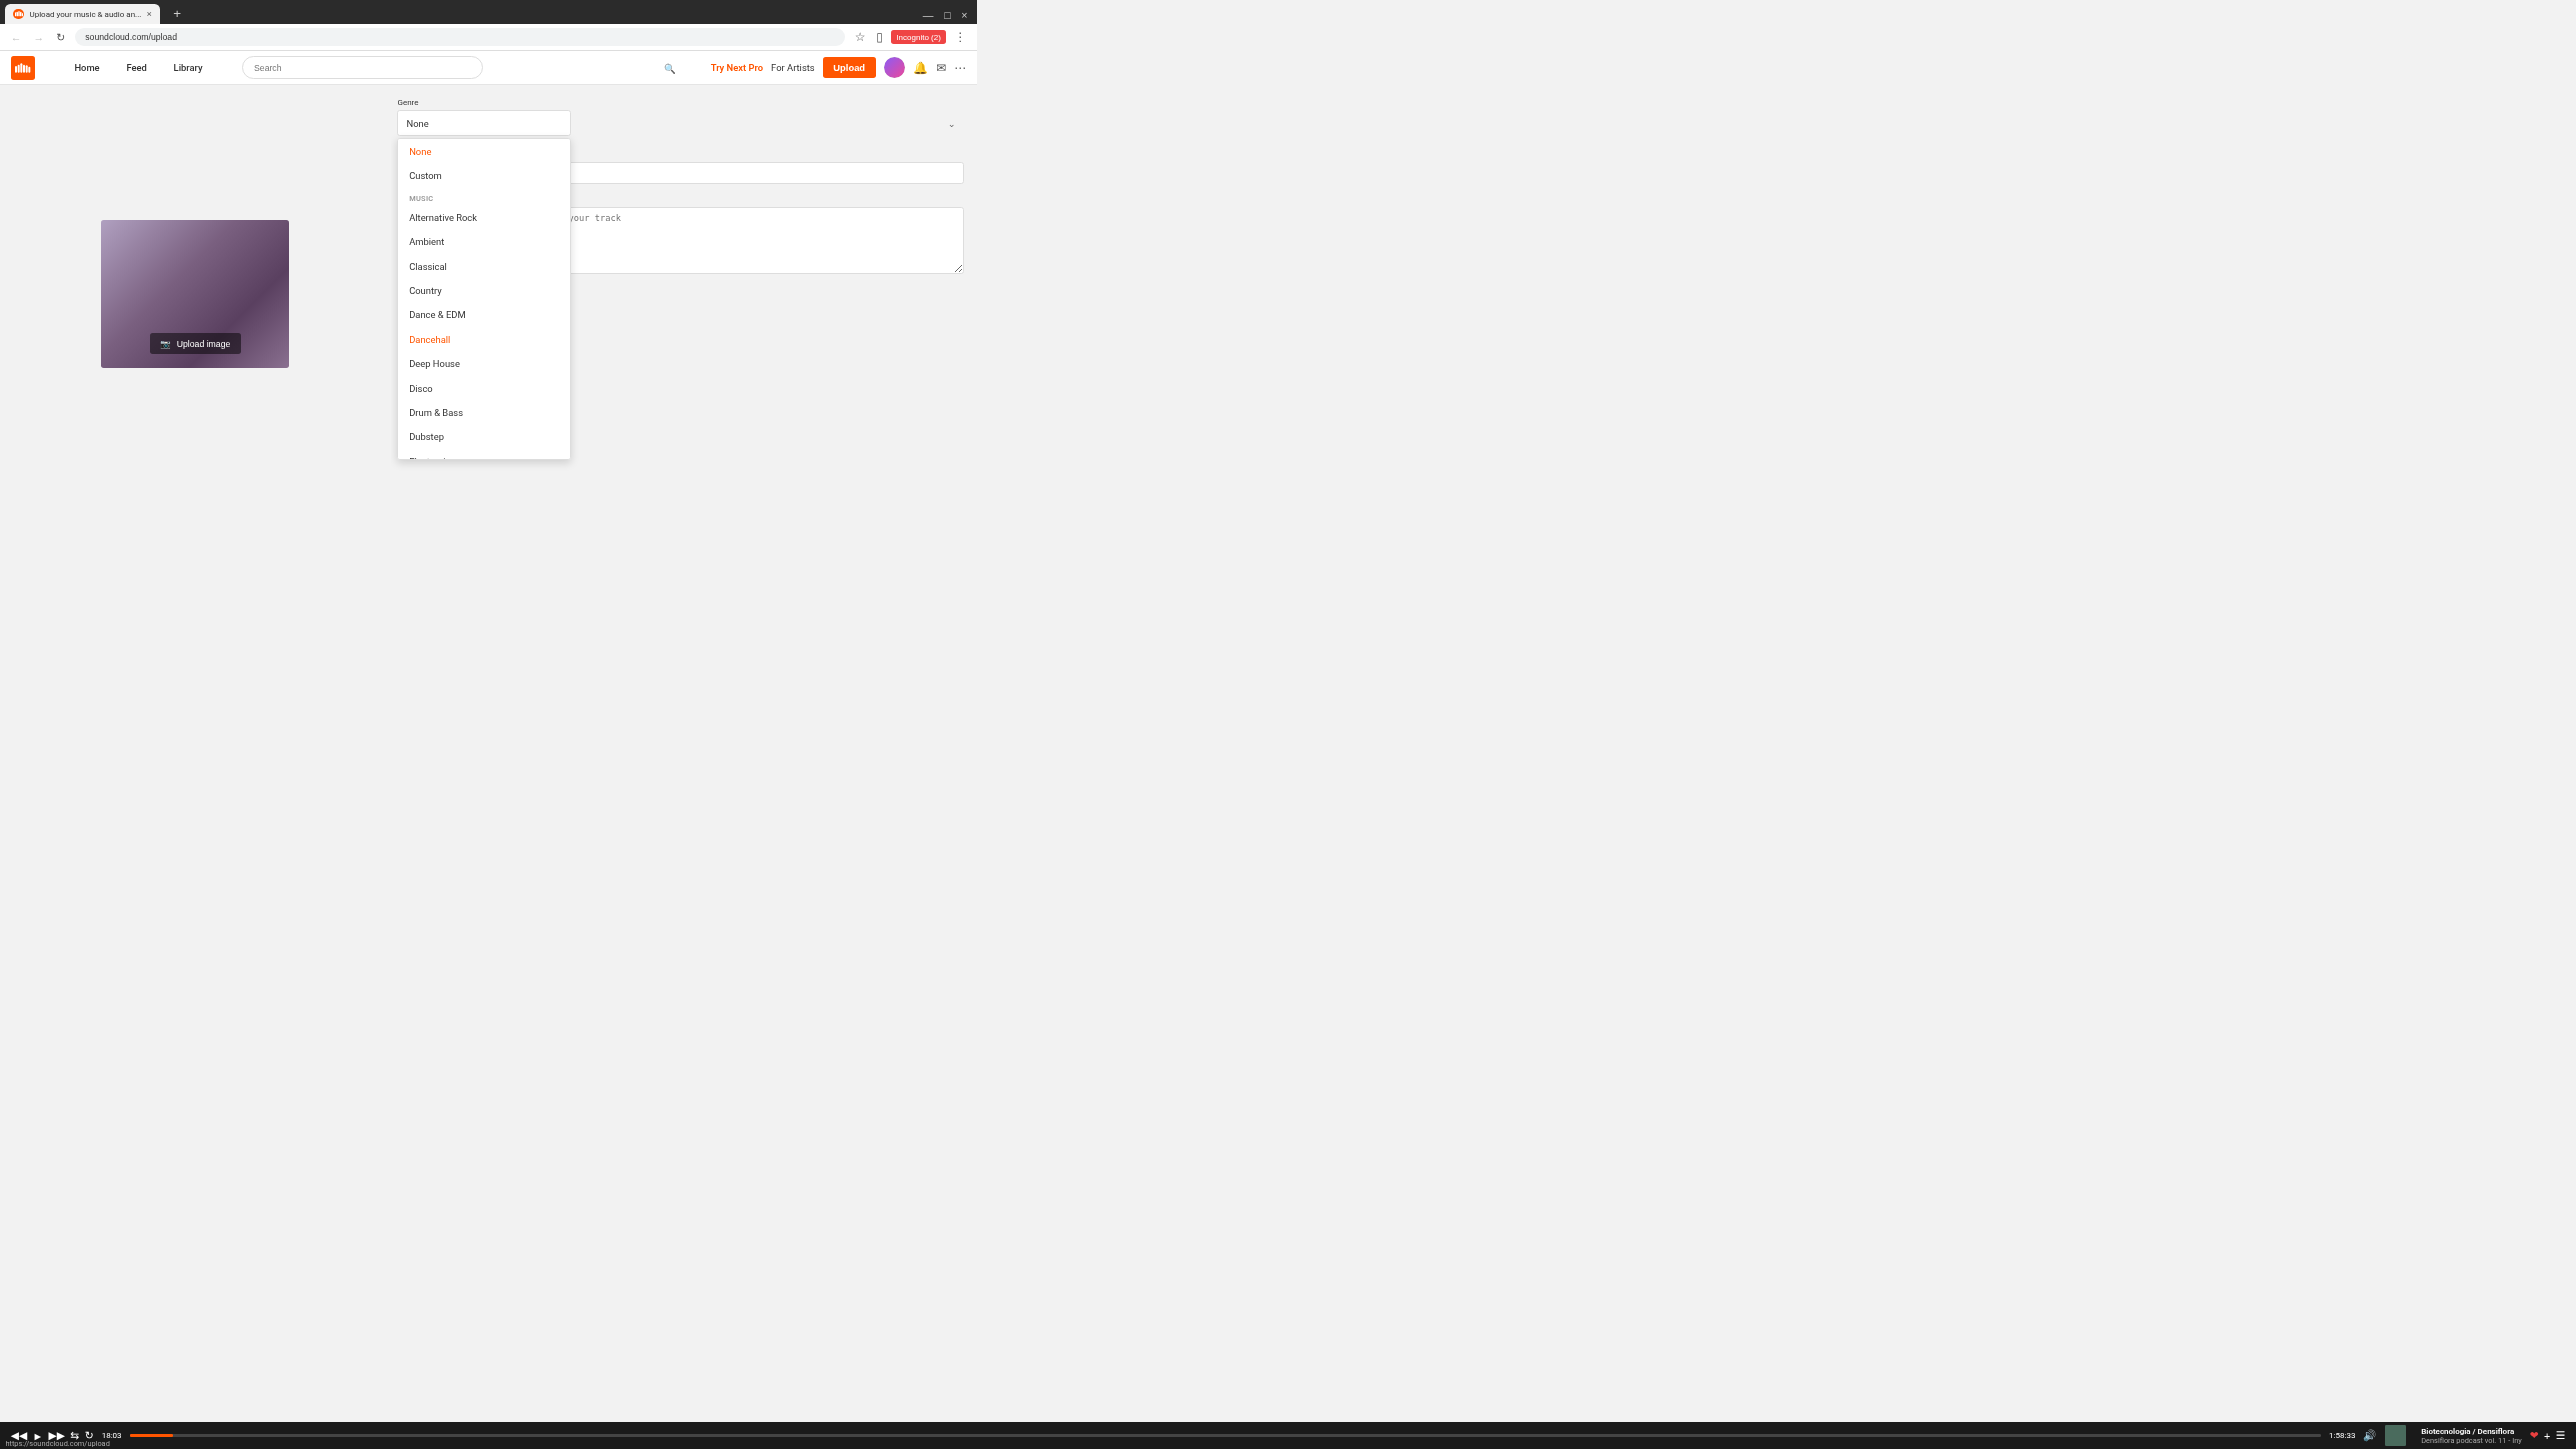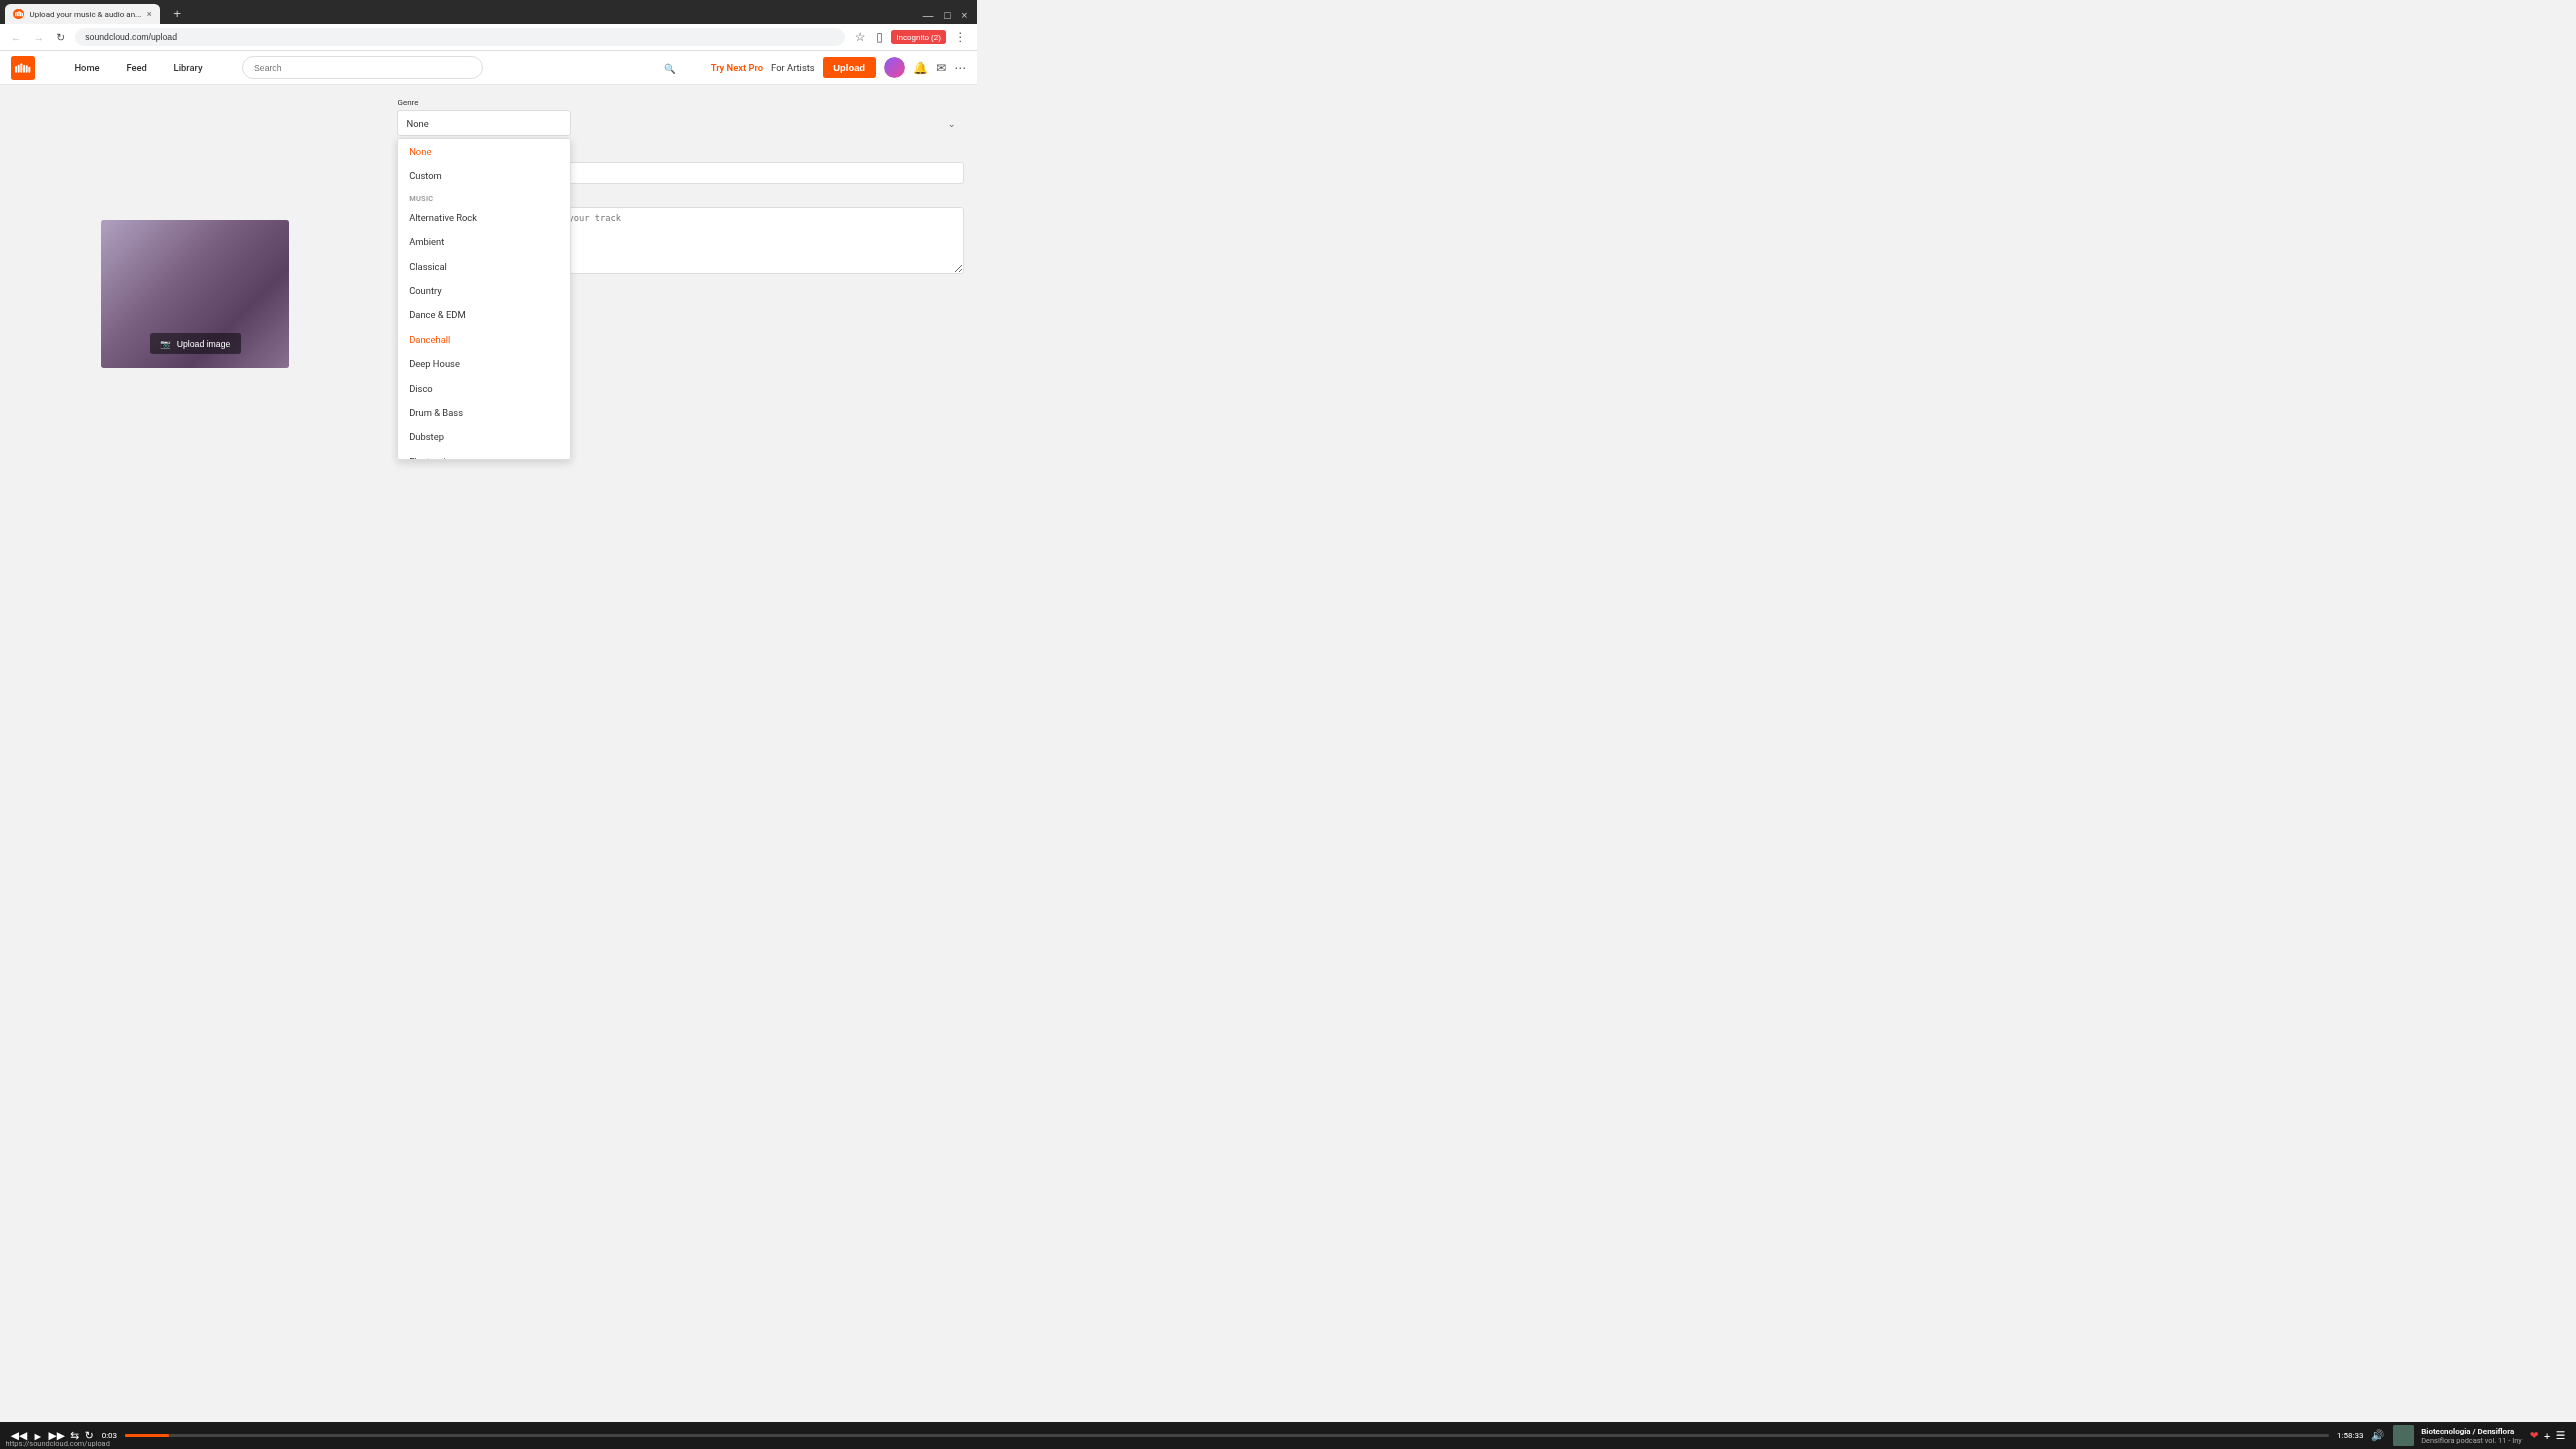--- a/index.html
+++ b/index.html
@@ -461,21 +461,21 @@
       font-size: 8px;
       color: #fff;
     }
     .player-volume {
       font-size: 10.7px;
       color: #fff;
     }
     .player-track-info {
       display: flex;
       align-items: center;
-      gap: 7px;
+      gap: 15px;
     }
     .player-thumb {
       width: 21.5px;
       height: 21.5px;
       background: #4a6b5d;
       border-radius: 1.3px;
       flex-shrink: 0;
     }
     .player-track-text {
       display: flex;
@@ -643,21 +643,21 @@
 </div>
 
 <div class="bottom-player">
   <div class="player-controls">
     <button class="player-btn">◀◀</button>
     <button class="player-btn">►</button>
     <button class="player-btn">▶▶</button>
     <button class="player-btn">⇆</button>
     <button class="player-btn">↻</button>
   </div>
-  <span class="player-time">0:03</span>
+  <span class="player-time">18:03</span>
   <div class="player-progress">
     <div class="player-progress-fill"></div>
   </div>
   <span class="player-duration">1:58:33</span>
   <button class="player-btn player-volume">🔊</button>
   <div class="player-track-info">
     <div class="player-thumb"></div>
     <div class="player-track-text">
       <span class="player-track-name">Biotecnologia / Densiflora</span>
       <span class="player-track-artist">Densiflora podcast vol. 11 - Iny</span>

